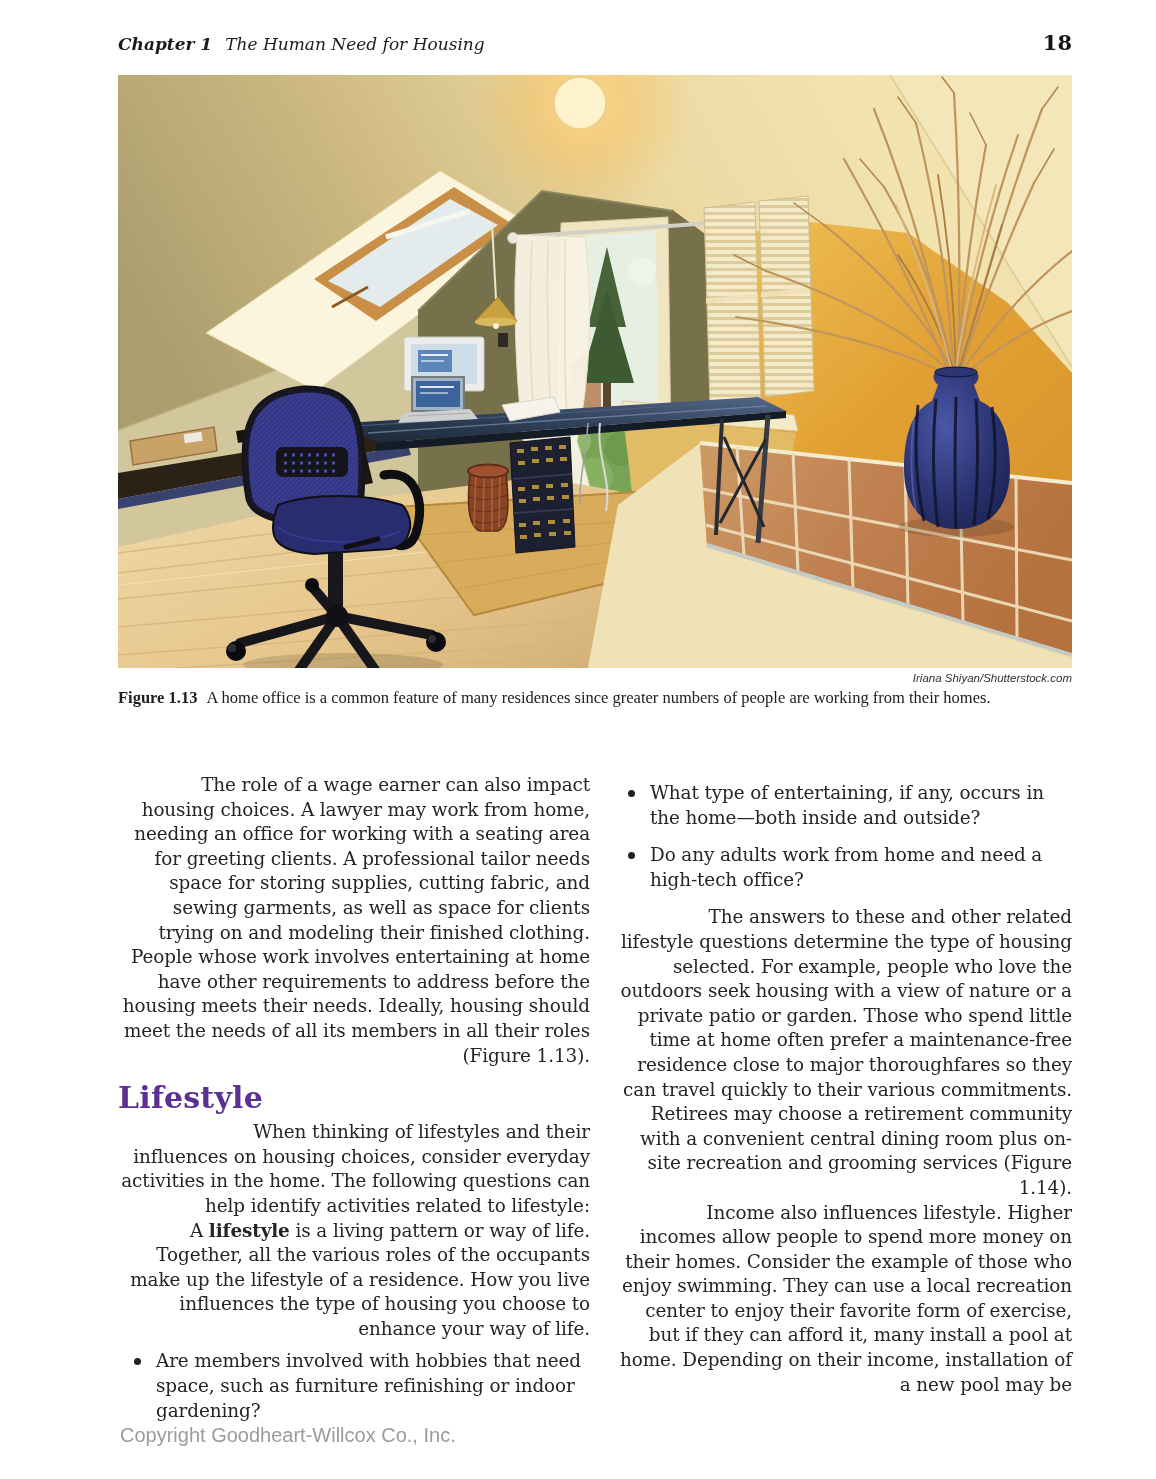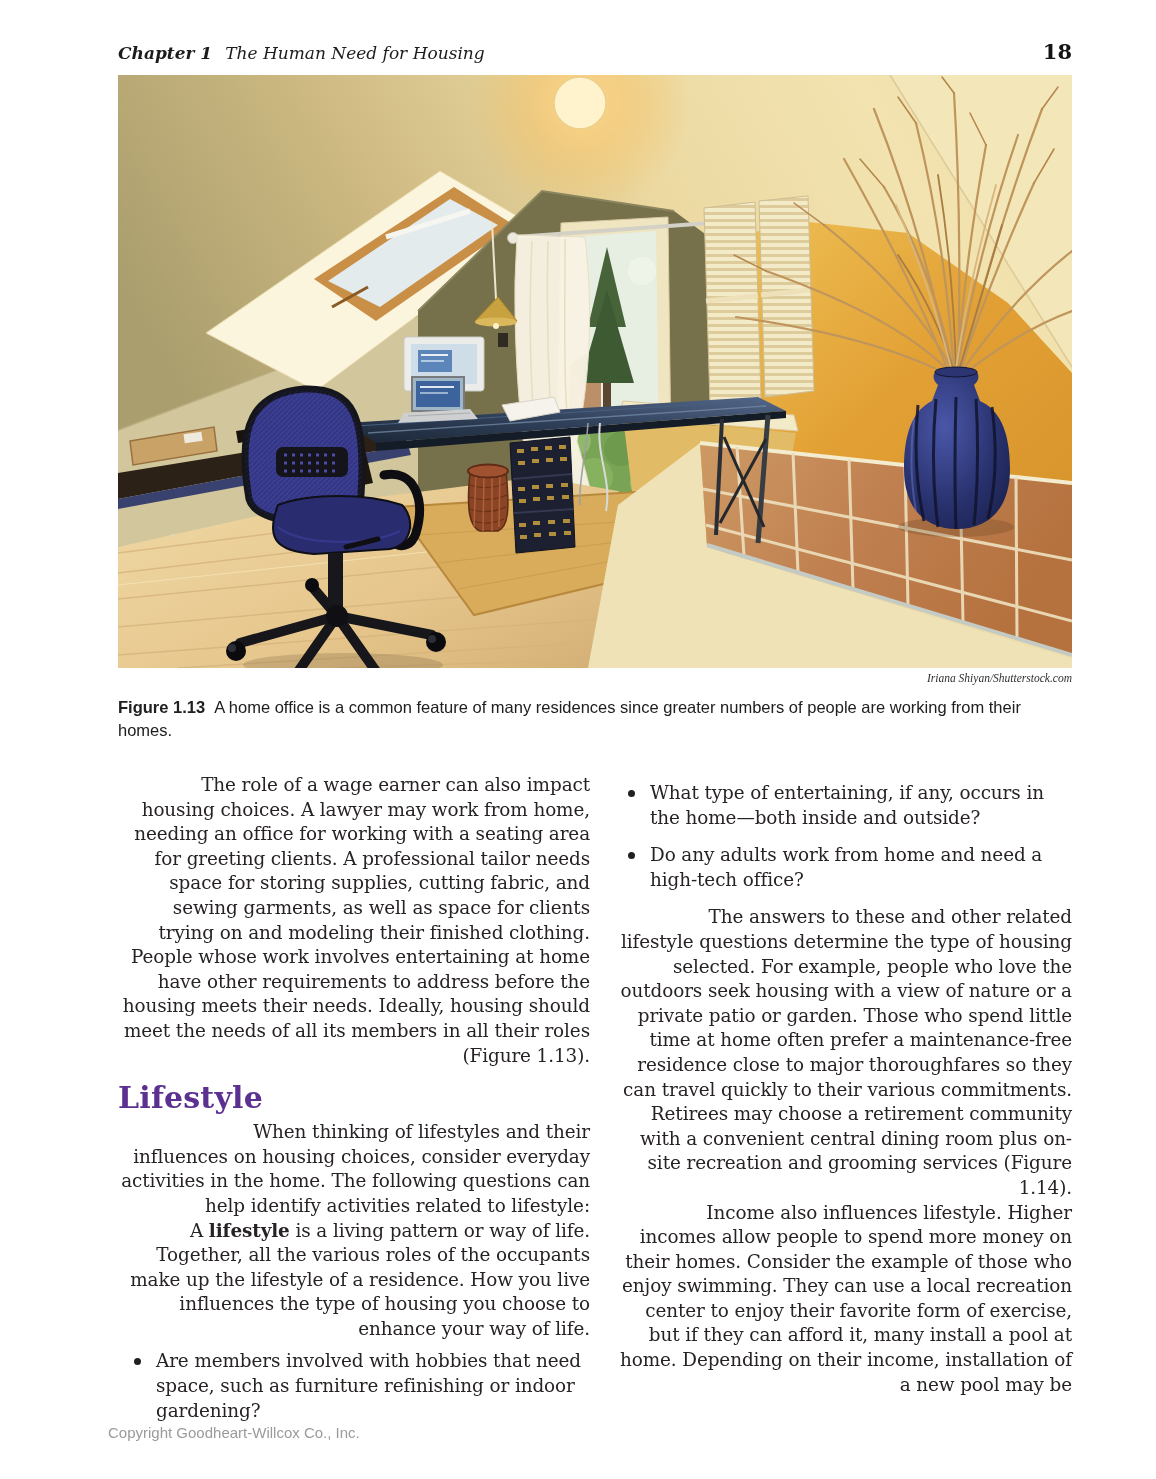--- a/index.html
+++ b/index.html
@@ -1,51 +1,51 @@
 <!DOCTYPE html>
 <html><head>
 <meta charset="utf-8">
 <style>
   html,body{margin:0;padding:0;background:#ffffff;}
   .page{position:relative;width:1156px;height:1479px;background:#ffffff;overflow:hidden;
         font-family:"DejaVu Serif",serif;color:#272223;}
 
   
   .page-header{position:absolute;left:118px;right:84px;top:30px;display:flex;
-               justify-content:space-between;align-items:baseline;margin-top:9px;}
+               justify-content:space-between;align-items:baseline;}
   .chapter-label{font-style:italic;font-weight:bold;font-size:17px;color:#1c1c1c;}
   .chapter-title{font-style:italic;font-size:17px;color:#1c1c1c;margin-left:13px;}
   .page-number{font-weight:bold;font-size:21px;color:#141414;}
 
   
   .figure{position:absolute;left:118px;top:75px;width:954px;margin:0;}
   .photo{width:954px;height:593px;line-height:0;}
   .photo svg{display:block;}
-  .credit{text-align:right;font-family:Liberation Serif, serif;font-style:italic;
+  .credit{text-align:right;font-family:Liberation Sans, sans-serif;font-style:italic;
           font-size:11.5px;color:#2f2f2f;margin-top:4px;}
-  .caption{font-family:Liberation Sans, sans-serif;font-size:16.5px;line-height:1.38;
-           color:#202020;margin-top:12px;}
+  .caption{font-family:Liberation Serif, serif;font-size:16.5px;line-height:1.38;
+           color:#202020;margin-top:3px;}
   .caption strong{margin-right:9px;}
 
   
   .columns{position:absolute;left:118px;top:773px;width:954px;display:flex;gap:22px;}
   .col-left{width:472px;}
   .col-right{width:460px;}
   .para{margin:0;font-size:18.4px;line-height:24.6px;letter-spacing:-0.1px;text-align:right;}
   .indent{text-indent:37px;}
   .term{font-weight:bold;}
   .heading{margin:12px 0 5px 0;font-size:30px;font-weight:bold;color:#5b3091;letter-spacing:0.2px;}
   ul.bullets{list-style:none;margin:8px;padding:0;}
   .bullet-item{position:relative;padding-left:30px;font-size:18.4px;line-height:24.6px;letter-spacing:-0.1px;}
   .bullets.spaced .bullet-item{margin-bottom:13px;}
   .dot{position:absolute;left:8px;top:9px;width:7px;height:7px;border-radius:50%;background:#231f20;}
 
   
-  .page-footer{position:absolute;left:108px;top:1424px;font-family:"Liberation Sans",sans-serif;
-               font-size:15px;color:#9b9b9b;}
+  .page-footer{position:absolute;left:120px;top:1424px;font-family:"Liberation Sans",sans-serif;
+               font-size:20px;color:#9b9b9b;}
 </style>
 </head>
 <body>
 
 <div class="page">
 
   <header class="page-header">
     <div>
       <span class="chapter-label">Chapter 1</span><span class="chapter-title">The Human Need for Housing</span>
     </div>

